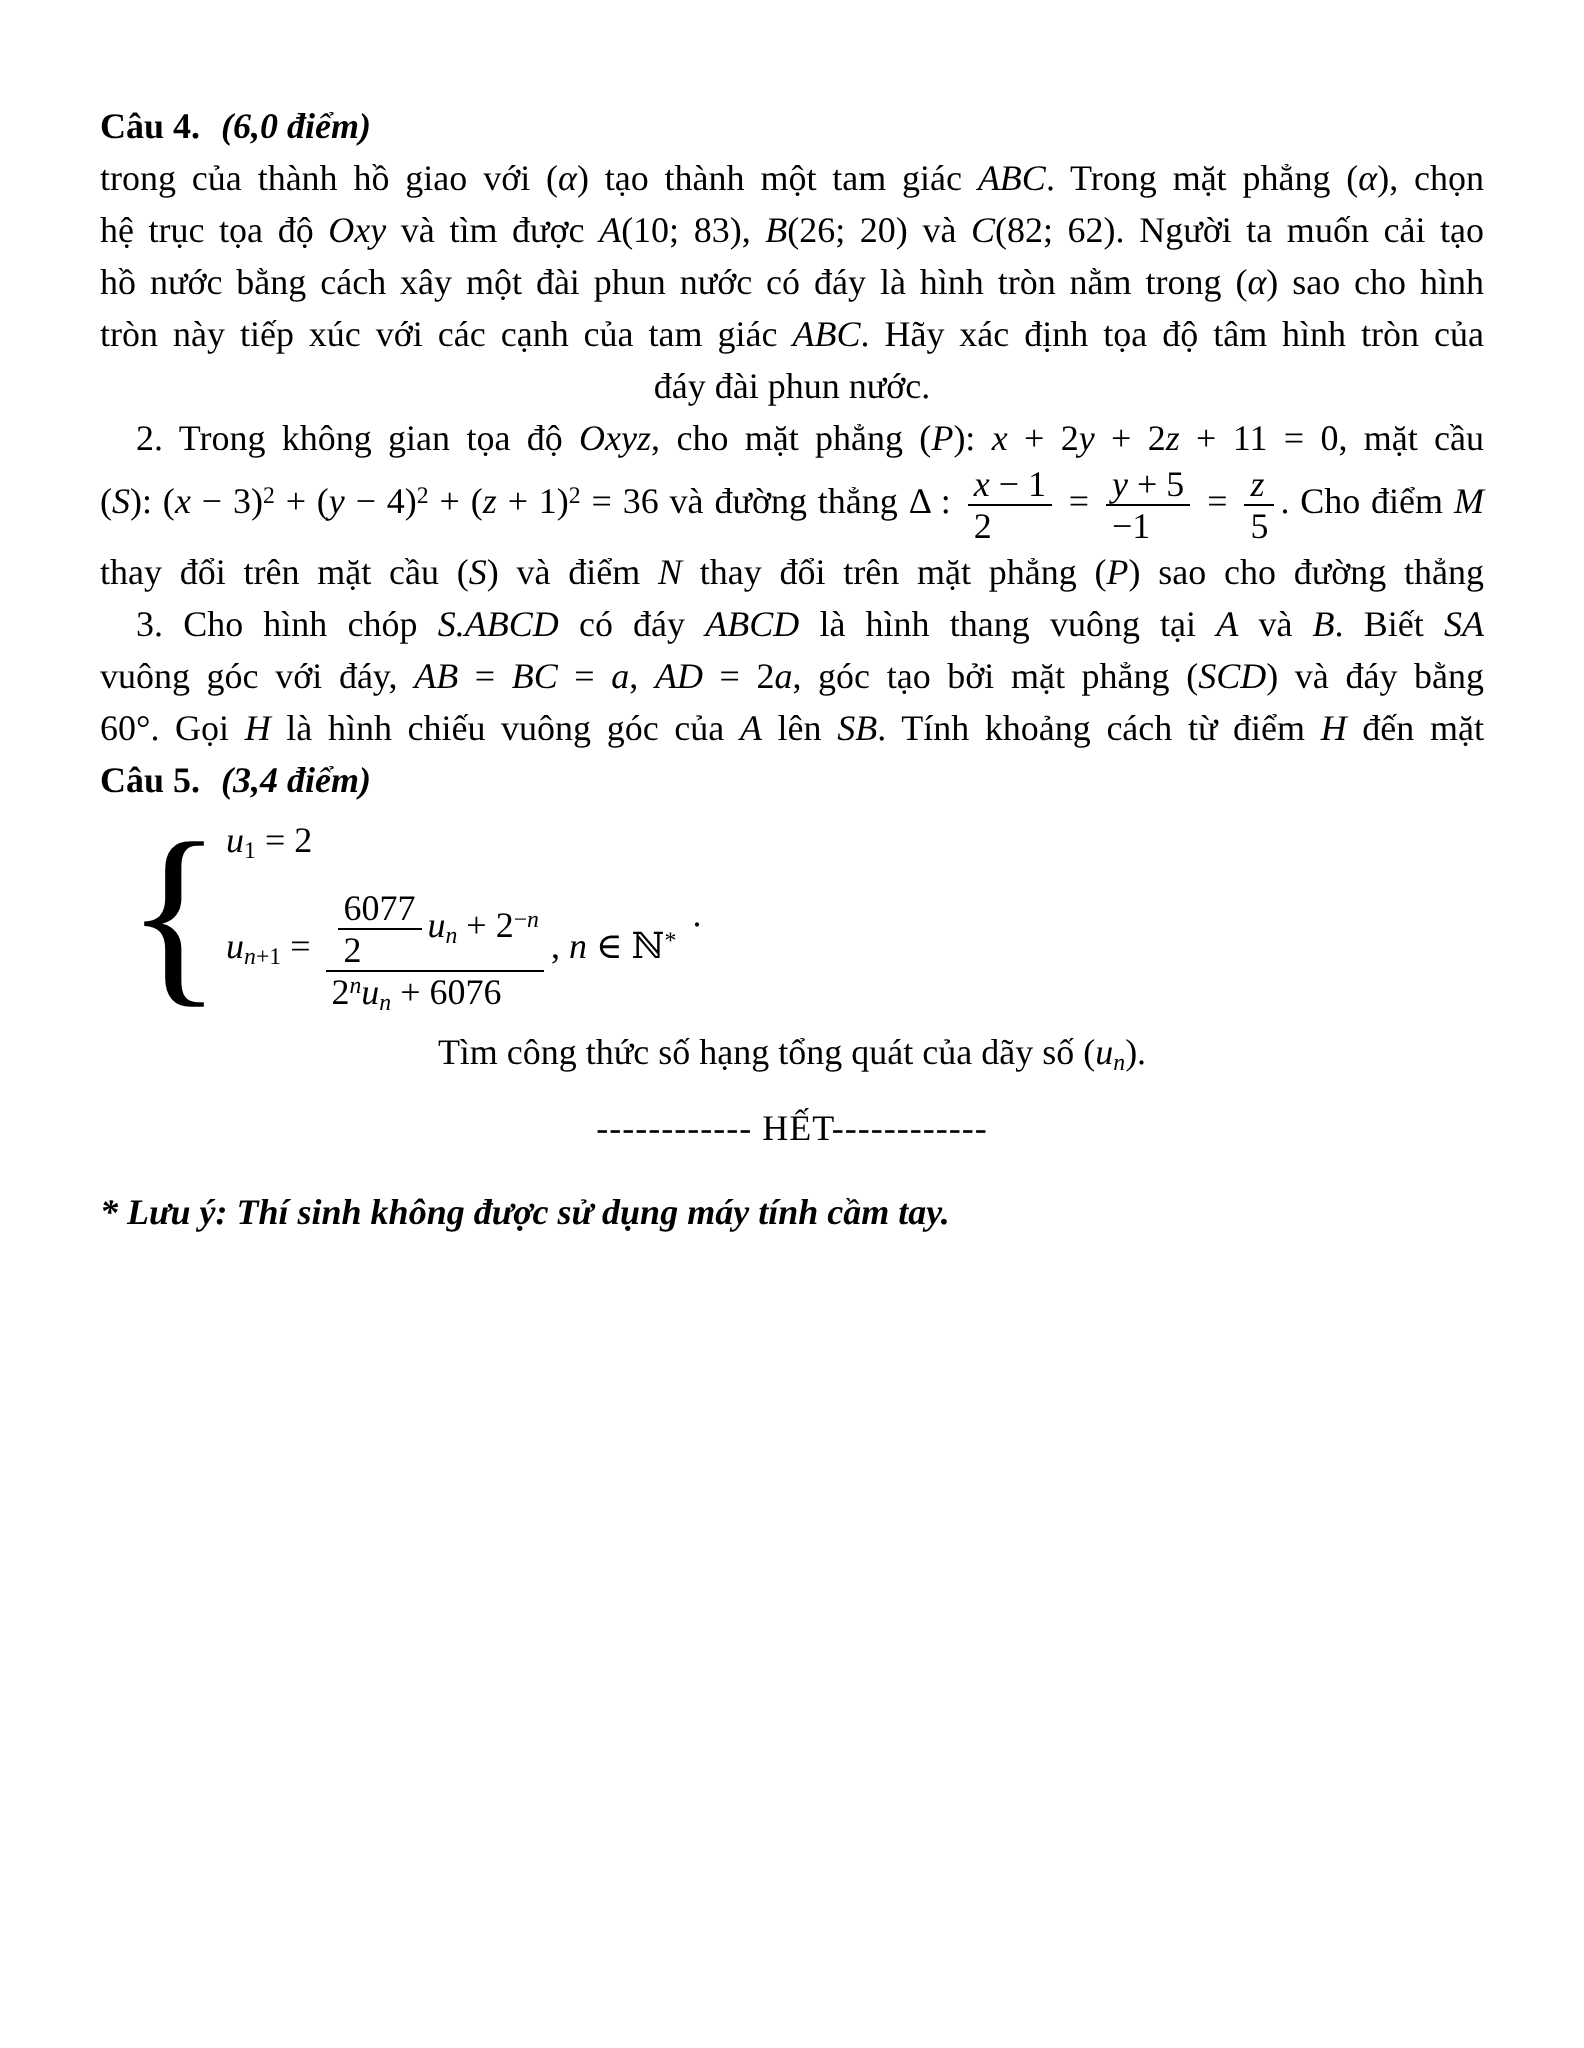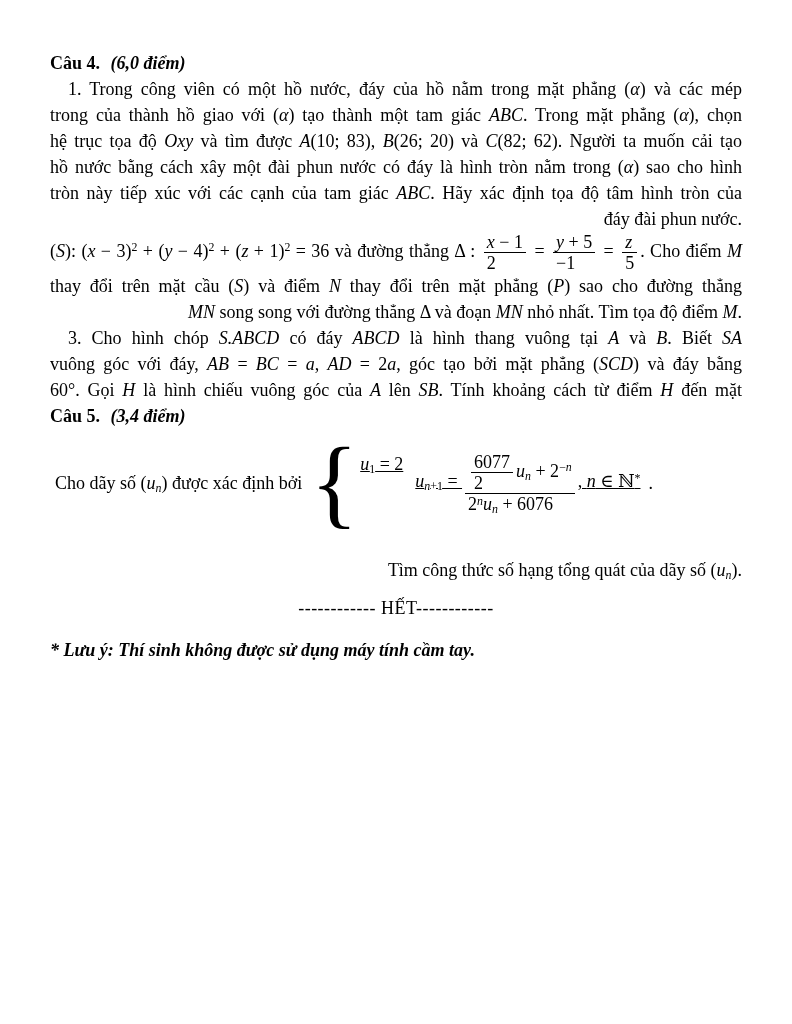--- a/index.html
+++ b/index.html
@@ -3,72 +3,70 @@
 <meta charset="utf-8">
 <style>
   html,body{margin:0;padding:0;}
   body{
     width:792px;height:1024px;background:#ffffff;color:#000000;
     font-family:"Liberation Serif","DejaVu Serif",serif;font-size:18px;
   }
   .page{padding:50px 50px 0 50px;box-sizing:border-box;width:792px;}
   .line{line-height:26px;}
   .jline{text-align:justify;text-align-last:justify;}
-  .lline{text-align:right;}
+  .lline{text-align:center;}
   .ind{text-indent:18px;}
   .heading .b{font-weight:bold;}
   .heading .bi{font-weight:bold;font-style:italic;margin-left:6px;}
   .i{font-style:italic;}
   sup,sub{line-height:0;font-size:66%;}
   sup{vertical-align:0.45em;}
   sub{vertical-align:-0.25em;}
   .frac{display:inline-block;vertical-align:middle;text-align:left;margin:0 3px;line-height:20px;}
   .fnum{display:block;border-bottom:1.3px solid #000;padding:0 3px;}
   .fden{display:block;padding:0 3px;}
   .sysrow{display:flex;align-items:center;padding-left:5px;margin-top:4px;}
   .brace{font-size:100px;line-height:1;font-weight:400;margin:0 2px 0 8px;font-family:"Liberation Serif","DejaVu Serif",serif;}
-  .syscol{display:flex;flex-direction:row;gap:12px;text-decoration:underline;}
+  .syscol{display:flex;flex-direction:column;gap:12px;}
   .sysline{line-height:24px;}
   .sysdot{margin-left:8px;align-self:center;}
-  .conclusion{margin-top:24px;}
+  .conclusion{margin-top:6px;}
   .het{text-align:center;margin-top:12px;letter-spacing:0.5px;}
   .note{font-weight:bold;font-style:italic;margin-top:16px;}
 </style>
 </head>
 <body>
 
 <div class="page">
 
   <div class="line heading">
     <span class="b">Câu 4.</span>
     <span class="bi">(6,0 điểm)</span>
   </div>
 
-  <div class="line jline ind">1. Trong công viên có một hồ nước, đáy của hồ nằm trong mặt phẳng (<span class="i">α</span>) và các mép</div>
   <div class="line jline">trong của thành hồ giao với (<span class="i">α</span>) tạo thành một tam giác <span class="i">ABC</span>. Trong mặt phẳng (<span class="i">α</span>), chọn</div>
   <div class="line jline">hệ trục tọa độ <span class="i">Oxy</span> và tìm được <span class="i">A</span>(10; 83), <span class="i">B</span>(26; 20) và <span class="i">C</span>(82; 62). Người ta muốn cải tạo</div>
   <div class="line jline">hồ nước bằng cách xây một đài phun nước có đáy là hình tròn nằm trong (<span class="i">α</span>) sao cho hình</div>
   <div class="line jline">tròn này tiếp xúc với các cạnh của tam giác <span class="i">ABC</span>. Hãy xác định tọa độ tâm hình tròn của</div>
   <div class="line lline">đáy đài phun nước.</div>
 
+  <div class="line jline ind">2. Trong không gian tọa độ <span class="i">Oxyz</span>, cho mặt phẳng (<span class="i">P</span>): <span class="i">x</span> + 2<span class="i">y</span> + 2<span class="i">z</span> + 11 = 0,  mặt cầu</div>
   <div class="line jline">(<span class="i">S</span>): (<span class="i">x</span> − 3)<sup>2</sup> + (<span class="i">y</span> − 4)<sup>2</sup> + (<span class="i">z</span> + 1)<sup>2</sup> = 36  và đường thẳng  Δ : <span class="frac"><span class="fnum"><span class="i">x</span> − 1</span><span class="fden">2</span></span> = <span class="frac"><span class="fnum"><span class="i">y</span> + 5</span><span class="fden">−1</span></span> = <span class="frac"><span class="fnum"><span class="i">z</span></span><span class="fden">5</span></span>.  Cho điểm  <span class="i">M</span></div>
   <div class="line jline">thay đổi trên mặt cầu (<span class="i">S</span>) và điểm <span class="i">N</span> thay đổi trên mặt phẳng (<span class="i">P</span>) sao cho đường thẳng</div>
-  <div class="line lline"><span class="i">MN</span> song song với đường thẳng Δ và đoạn <span class="i">MN</span> nhỏ nhất. Tìm tọa độ điểm <span class="i">M</span>.</div>
 
   <div class="line jline ind">3. Cho hình chóp <span class="i">S.ABCD</span> có đáy <span class="i">ABCD</span> là hình thang vuông tại <span class="i">A</span> và <span class="i">B</span>. Biết <span class="i">SA</span></div>
   <div class="line jline">vuông góc với đáy, <span class="i">AB</span> = <span class="i">BC</span> = <span class="i">a</span>, <span class="i">AD</span> = 2<span class="i">a</span>, góc tạo bởi mặt phẳng (<span class="i">SCD</span>) và đáy bằng</div>
   <div class="line jline">60°. Gọi <span class="i">H</span> là hình chiếu vuông góc của <span class="i">A</span> lên <span class="i">SB</span>. Tính khoảng cách từ điểm <span class="i">H</span> đến mặt</div>
 
   <div class="line heading">
     <span class="b">Câu 5.</span>
     <span class="bi">(3,4 điểm)</span>
   </div>
 
   <div class="sysrow">
-    <span class="syslabel">Cho dãy số (<span class="i">u</span><sub><span class="i">n</span></sub>) được xác định bởi</span>
     <span class="brace">{</span>
     <span class="syscol">
       <span class="sysline"><span class="i">u</span><sub>1</sub> = 2</span>
       <span class="sysline"><span class="i">u</span><sub><span class="i">n</span>+1</sub> = <span class="frac"><span class="fnum"><span class="frac"><span class="fnum">6077</span><span class="fden">2</span></span><span class="i">u</span><sub><span class="i">n</span></sub> + 2<sup>−<span class="i">n</span></sup></span><span class="fden">2<sup><span class="i">n</span></sup><span class="i">u</span><sub><span class="i">n</span></sub> + 6076</span></span>, <span class="i">n</span> ∈ ℕ<sup>*</sup></span>
     </span>
     <span class="sysdot">.</span>
   </div>
 
   <div class="line lline conclusion">Tìm công thức số hạng tổng quát của dãy số (<span class="i">u</span><sub><span class="i">n</span></sub>).</div>
 

